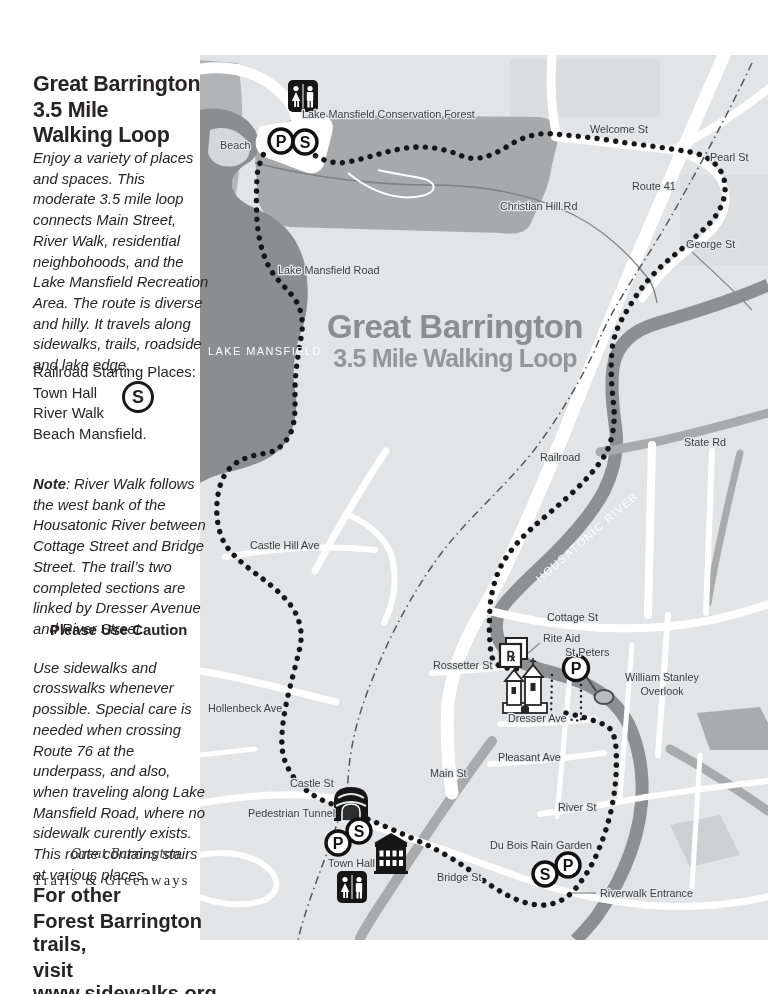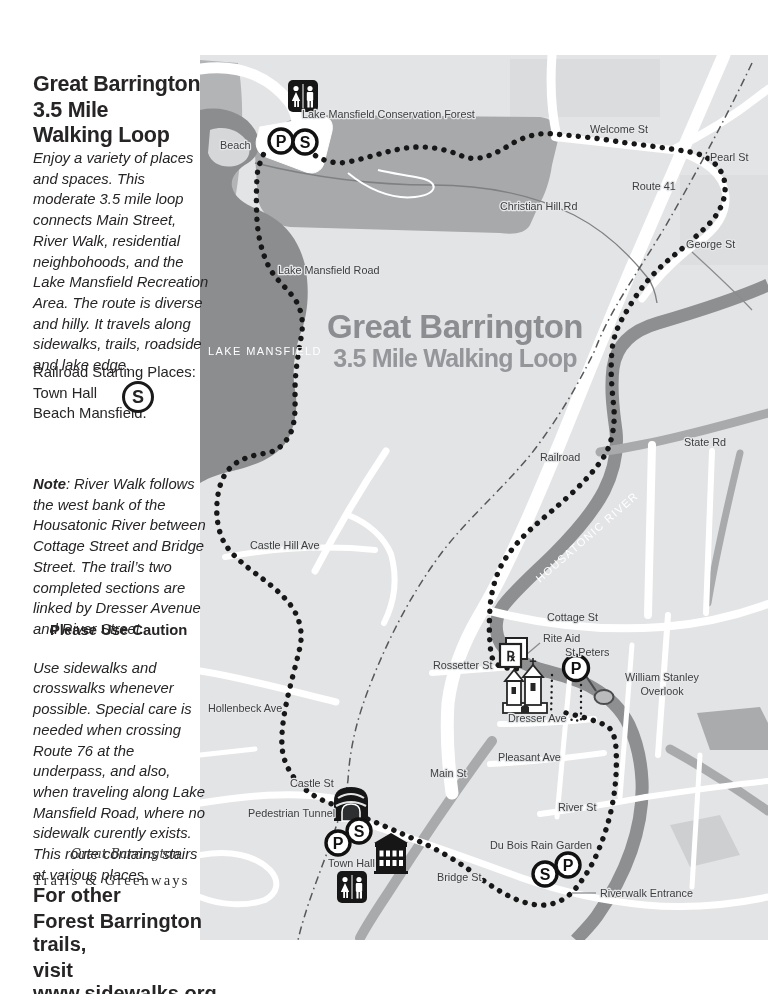--- a/index.html
+++ b/index.html
@@ -40,20 +40,21 @@
 
   <div id="sidebar">
     <h1 id="side-title" class="blk">Great Barrington
 3.5 Mile
 Walking Loop</h1>
     <p id="side-intro" class="blk">Enjoy a variety of places and spaces. This moderate 3.5 mile loop connects Main Street, River Walk, residential neighbohoods, and the Lake Mansfield Recreation Area. The route is diverse and hilly. It travels along sidewalks, trails, roadside and lake edge.</p>
 
     <div id="side-start" class="blk">
       <div>Railroad Starting Places:</div>
       <div>Town Hall</div>
+      <div>River Walk</div>
       <div>Beach Mansfield.</div>
     </div>
     <div class="s-badge">S</div>
 
     <p id="side-note" class="blk"><strong>Note</strong><span>: River Walk follows the west bank of the Housatonic River between Cottage Street and Bridge Street. The trail’s two completed sections are linked by Dresser Avenue and River Street.</span></p>
 
     <div id="side-caution" class="blk">
       <h3>Please Use Caution</h3>
       <p>Use sidewalks and crosswalks whenever possible. Special care is needed when crossing Route 76 at the underpass, and also, when traveling along Lake Mansfield Road, where no sidewalk curently exists. This route contains stairs at various places.</p>
     </div>

